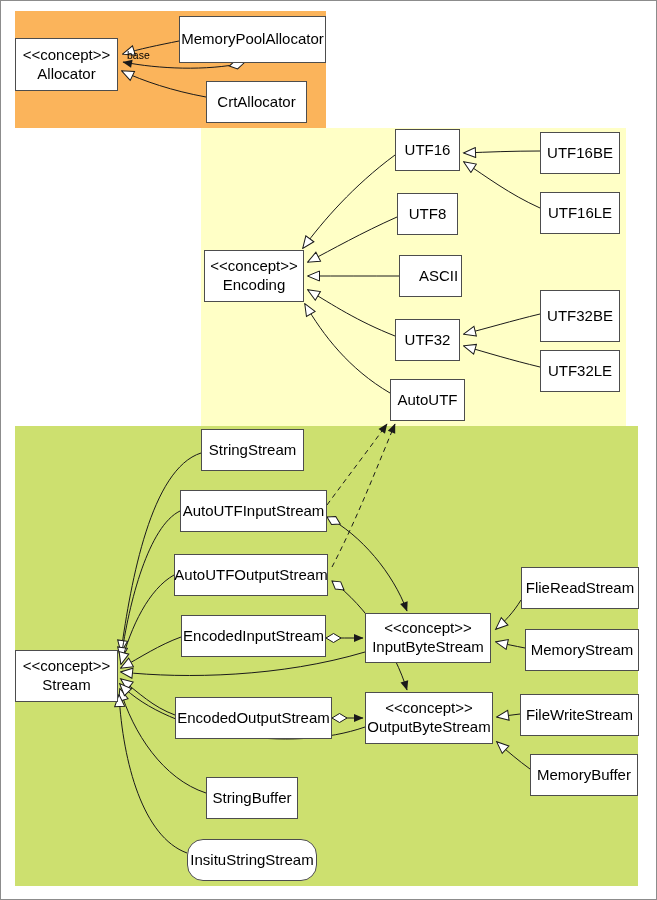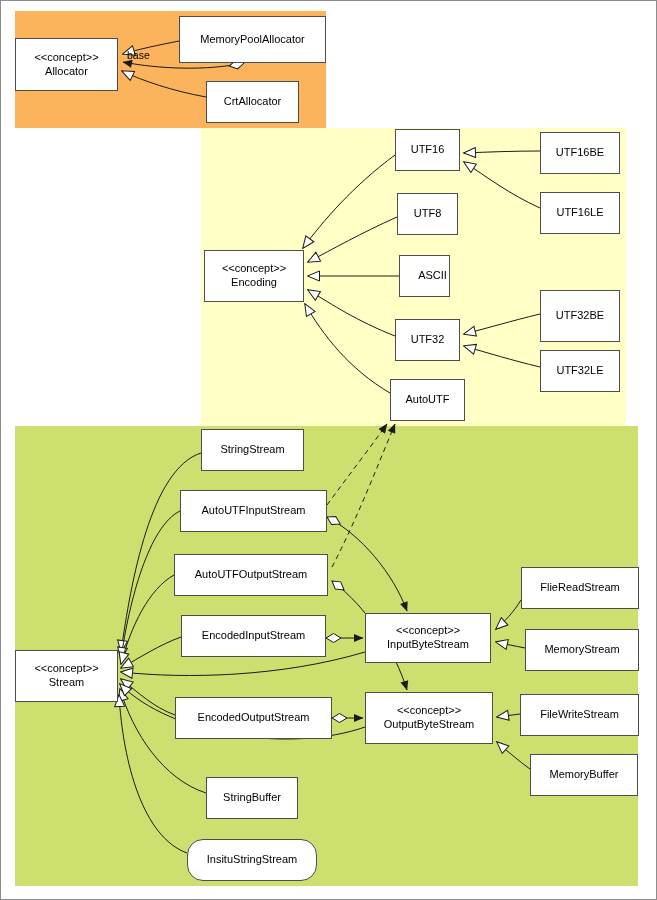--- a/index.html
+++ b/index.html
@@ -12,21 +12,21 @@
   .region-allocator { background:#fbb45b; }
   .region-encoding  { background:#ffffc6; }
   .region-stream    { background:#cde06f; }
   .edges { position:absolute; left:0; top:0; width:657px; height:900px; pointer-events:none; }
   .e { fill:none; stroke:#1a1a1a; stroke-width:1; }
   .dashed { stroke-dasharray:5 4; }
   .node {
     position:absolute; display:flex; flex-direction:column;
     align-items:center; justify-content:center;
     background:#ffffff; border:1px solid #4d4d4d;
-    font-size:11px; line-height:1.25; color:#000; text-align:center;
+    font-size:15px; line-height:1.25; color:#000; text-align:center;
     z-index:2;
   }
   .edge-label { position:absolute; font-size:10.5px; color:#000; z-index:3; }
 </style>
 </head>
 <body>
 
 <div class="canvas">
 
   <div class="region region-allocator" style="left: 14px; top: 10px; width: 311px; height: 117px; background: rgb(251, 180, 91);"></div>
@@ -86,35 +86,35 @@
 
   <span class="edge-label" style="left:126px;top:48px;">base</span>
 
   <div class="node concept" style="left:14px;top:37px;width:103px;height:53px;">
     <span>&lt;&lt;concept&gt;&gt;</span>
     <span>Allocator</span>
   </div>
   <div class="node" style="left:178px;top:15px;width:147px;height:47px;">
     <span>MemoryPoolAllocator</span>
   </div>
-  <div class="node" style="left:205px;top:80px;width:93px;height:42px;">
+  <div class="node" style="left:205px;top:80px;width:101px;height:42px;">
     <span>CrtAllocator</span>
   </div>
 
   <div class="node concept" style="left:203px;top:249px;width:100px;height:52px;">
     <span>&lt;&lt;concept&gt;&gt;</span>
     <span>Encoding</span>
   </div>
   <div class="node" style="left:394px;top:128px;width:65px;height:42px;">
     <span>UTF16</span>
   </div>
   <div class="node" style="left:396px;top:192px;width:61px;height:42px;">
     <span>UTF8</span>
   </div>
-  <div class="node" style="left:398px;top:254px;width:51px;height:42px;padding-left:16px;">
+  <div class="node" style="left:398px;top:254px;width:63px;height:42px;padding-left:16px;">
     <span>ASCII</span>
   </div>
   <div class="node" style="left:394px;top:318px;width:65px;height:42px;">
     <span>UTF32</span>
   </div>
   <div class="node" style="left:389px;top:378px;width:75px;height:42px;">
     <span>AutoUTF</span>
   </div>
   <div class="node" style="left:539px;top:131px;width:80px;height:42px;">
     <span>UTF16BE</span>

